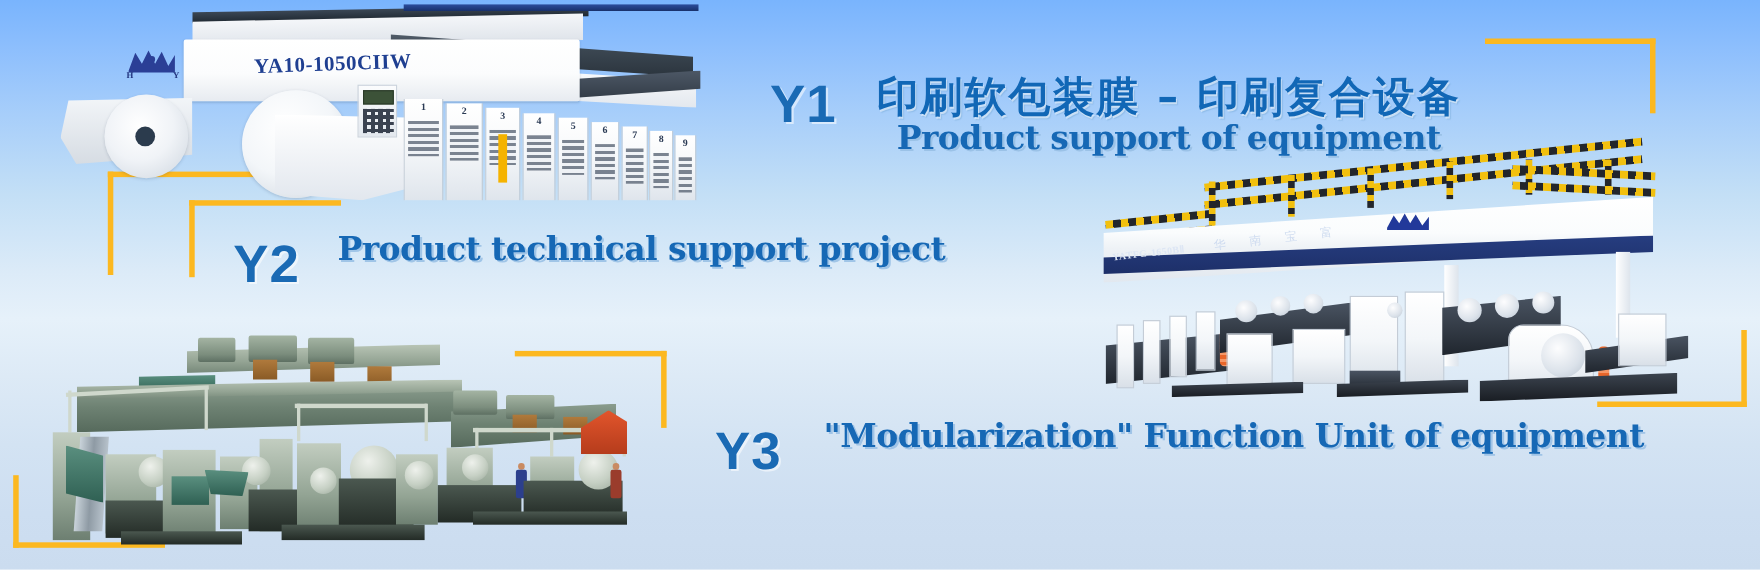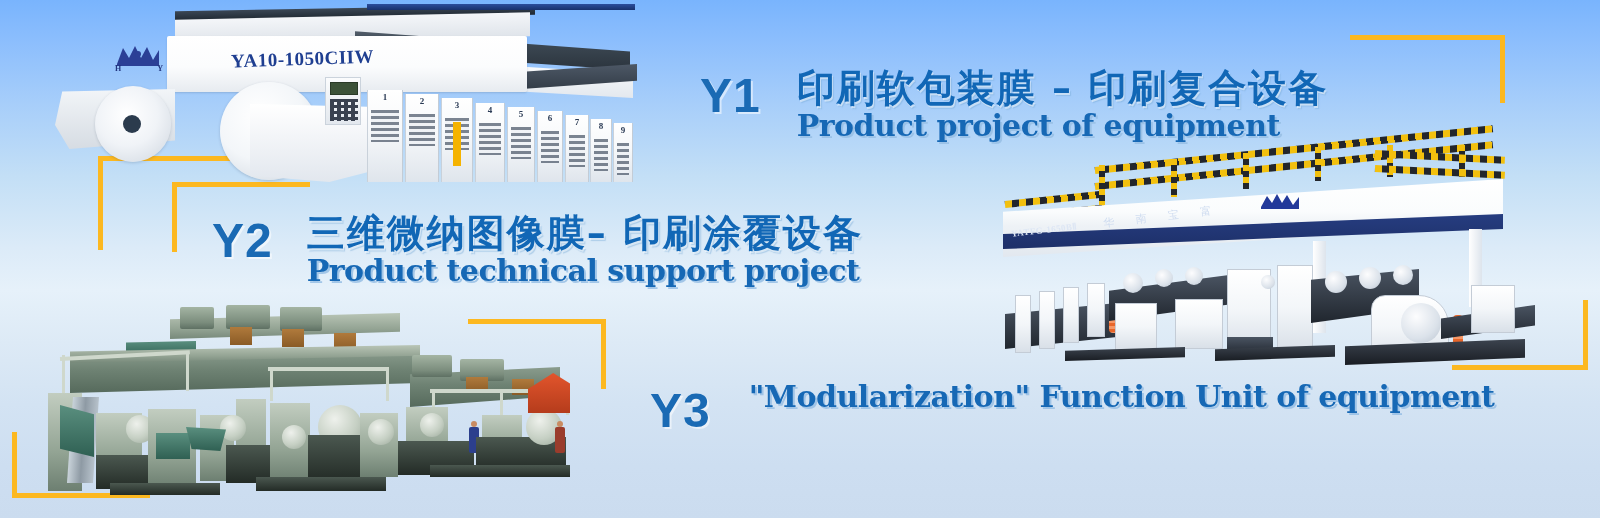--- a/index.html
+++ b/index.html
@@ -522,30 +522,29 @@
     <div class="redbox" style="left:498px; top:68px;  width:42px; height:40px; clip-path:polygon(0 40%,60% 0,100% 26%,100% 100%,0 100%);"></div>
     <div class="worker" style="left:524px; top:116px; width:12px; height:34px;">
       <div class="head"></div>
       <div class="body" style="background:#9a3c2c;"></div>
     </div>
     <div class="dark3" style="left:400px; top:160px; width:140px; height:12px;"></div>
   </div>
 
   <div class="row" style="left:700px; top:70px;">
     <div class="ycode">Y1</div>
-    <div class="titles" style="margin-left:36px; margin-top:-4px;">
+    <div class="titles" style="margin-left:36px; margin-top:-4px;text-align:center;">
       <div class="cn">印刷软包装膜 – 印刷复合设备</div>
-      <div class="en">Product project of equipment</div>
+      <div class="en">Product support of equipment</div>
     </div>
   </div>
 
   <div class="row" style="left:212px; top:215px;">
     <div class="ycode">Y2</div>
     <div class="titles" style="margin-left:34px; margin-top:-4px;">
-      <div class="cn">三维微纳图像膜– 印刷涂覆设备</div>
       <div class="en">Product technical support project</div>
     </div>
   </div>
 
   <div class="row" style="left:650px; top:385px;">
     <div class="ycode">Y3</div>
     <div class="titles" style="margin-left:38px; margin-top:-4px;">
       <div class="en">"Modularization" Function Unit of equipment</div>
     </div>
   </div>

